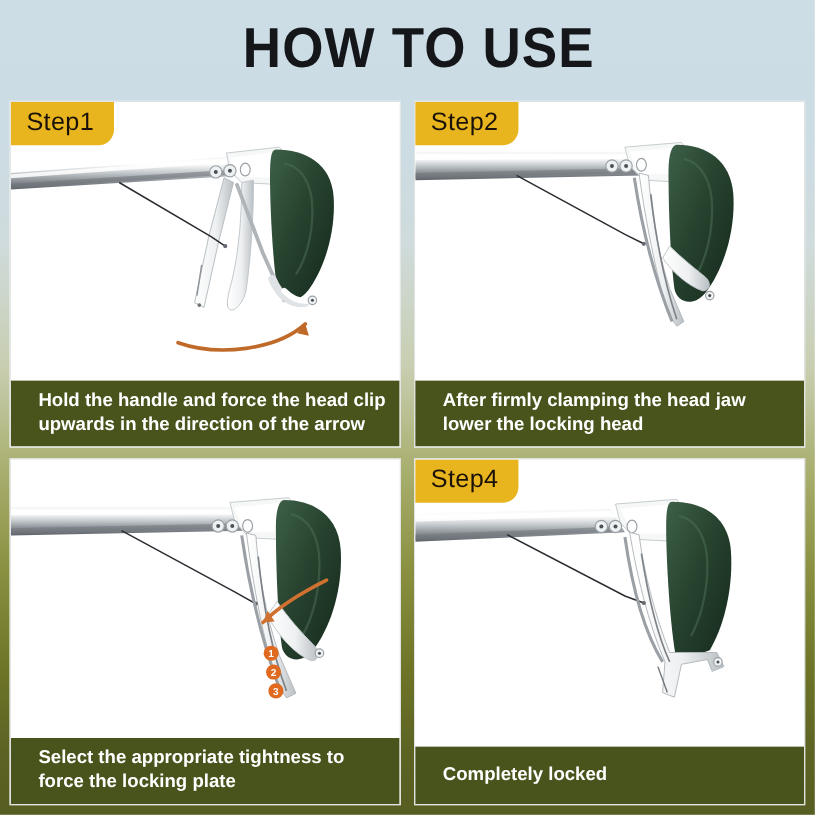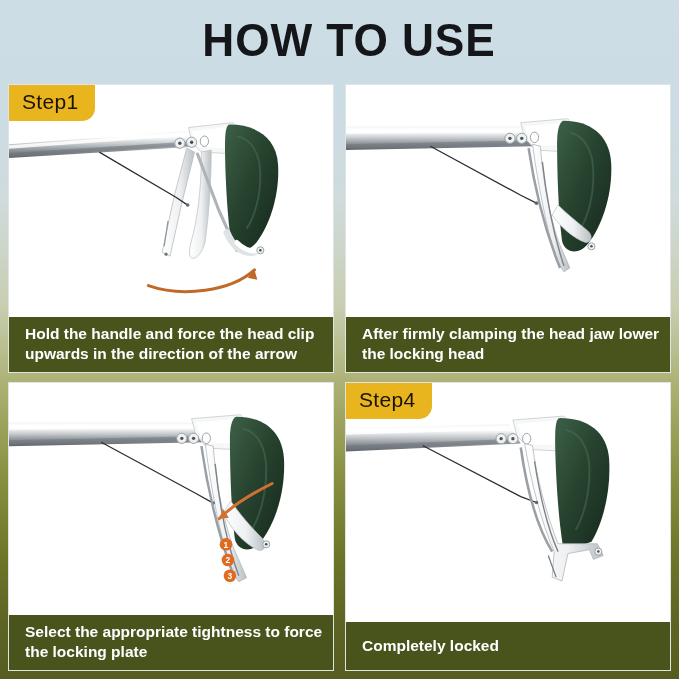--- a/index.html
+++ b/index.html
@@ -94,21 +94,21 @@
   }
 
   
   .caption{
     flex:0 0 auto;
     background:#49541d;
     color:#ffffff;
     font-size:15.5px;
     font-weight:bold;
     line-height:1.28;
-    padding:7px 10px 8px 16px;
+    padding:7px 10px 8px 23px;
     min-height:48px;
     display:flex;
     align-items:center;
   }
   .caption.center{ text-align:center; }
   .cap-txt{ display:block; }
 </style>
 </head>
 <body>
 
@@ -192,20 +192,21 @@
         </g>
       </svg>
     </div>
 
     <div class="caption">
       <span class="cap-txt">Hold the handle and force the head clip upwards in the direction of the arrow</span>
     </div>
   </div>
 
   <div class="panel">
+    <div class="badge">Step2</div>
 
     <div class="art">
       <svg viewBox="0 0 330 200" preserveAspectRatio="xMidYMid meet">
         <defs>
           <linearGradient id="shaft2" x1="0" y1="0" x2="0" y2="1">
             <stop offset="0%" stop-color="#f3f5f6"></stop>
             <stop offset="22%" stop-color="#ffffff"></stop>
             <stop offset="48%" stop-color="#c6cbce"></stop>
             <stop offset="72%" stop-color="#8e949a"></stop>
             <stop offset="100%" stop-color="#5d6368"></stop>

